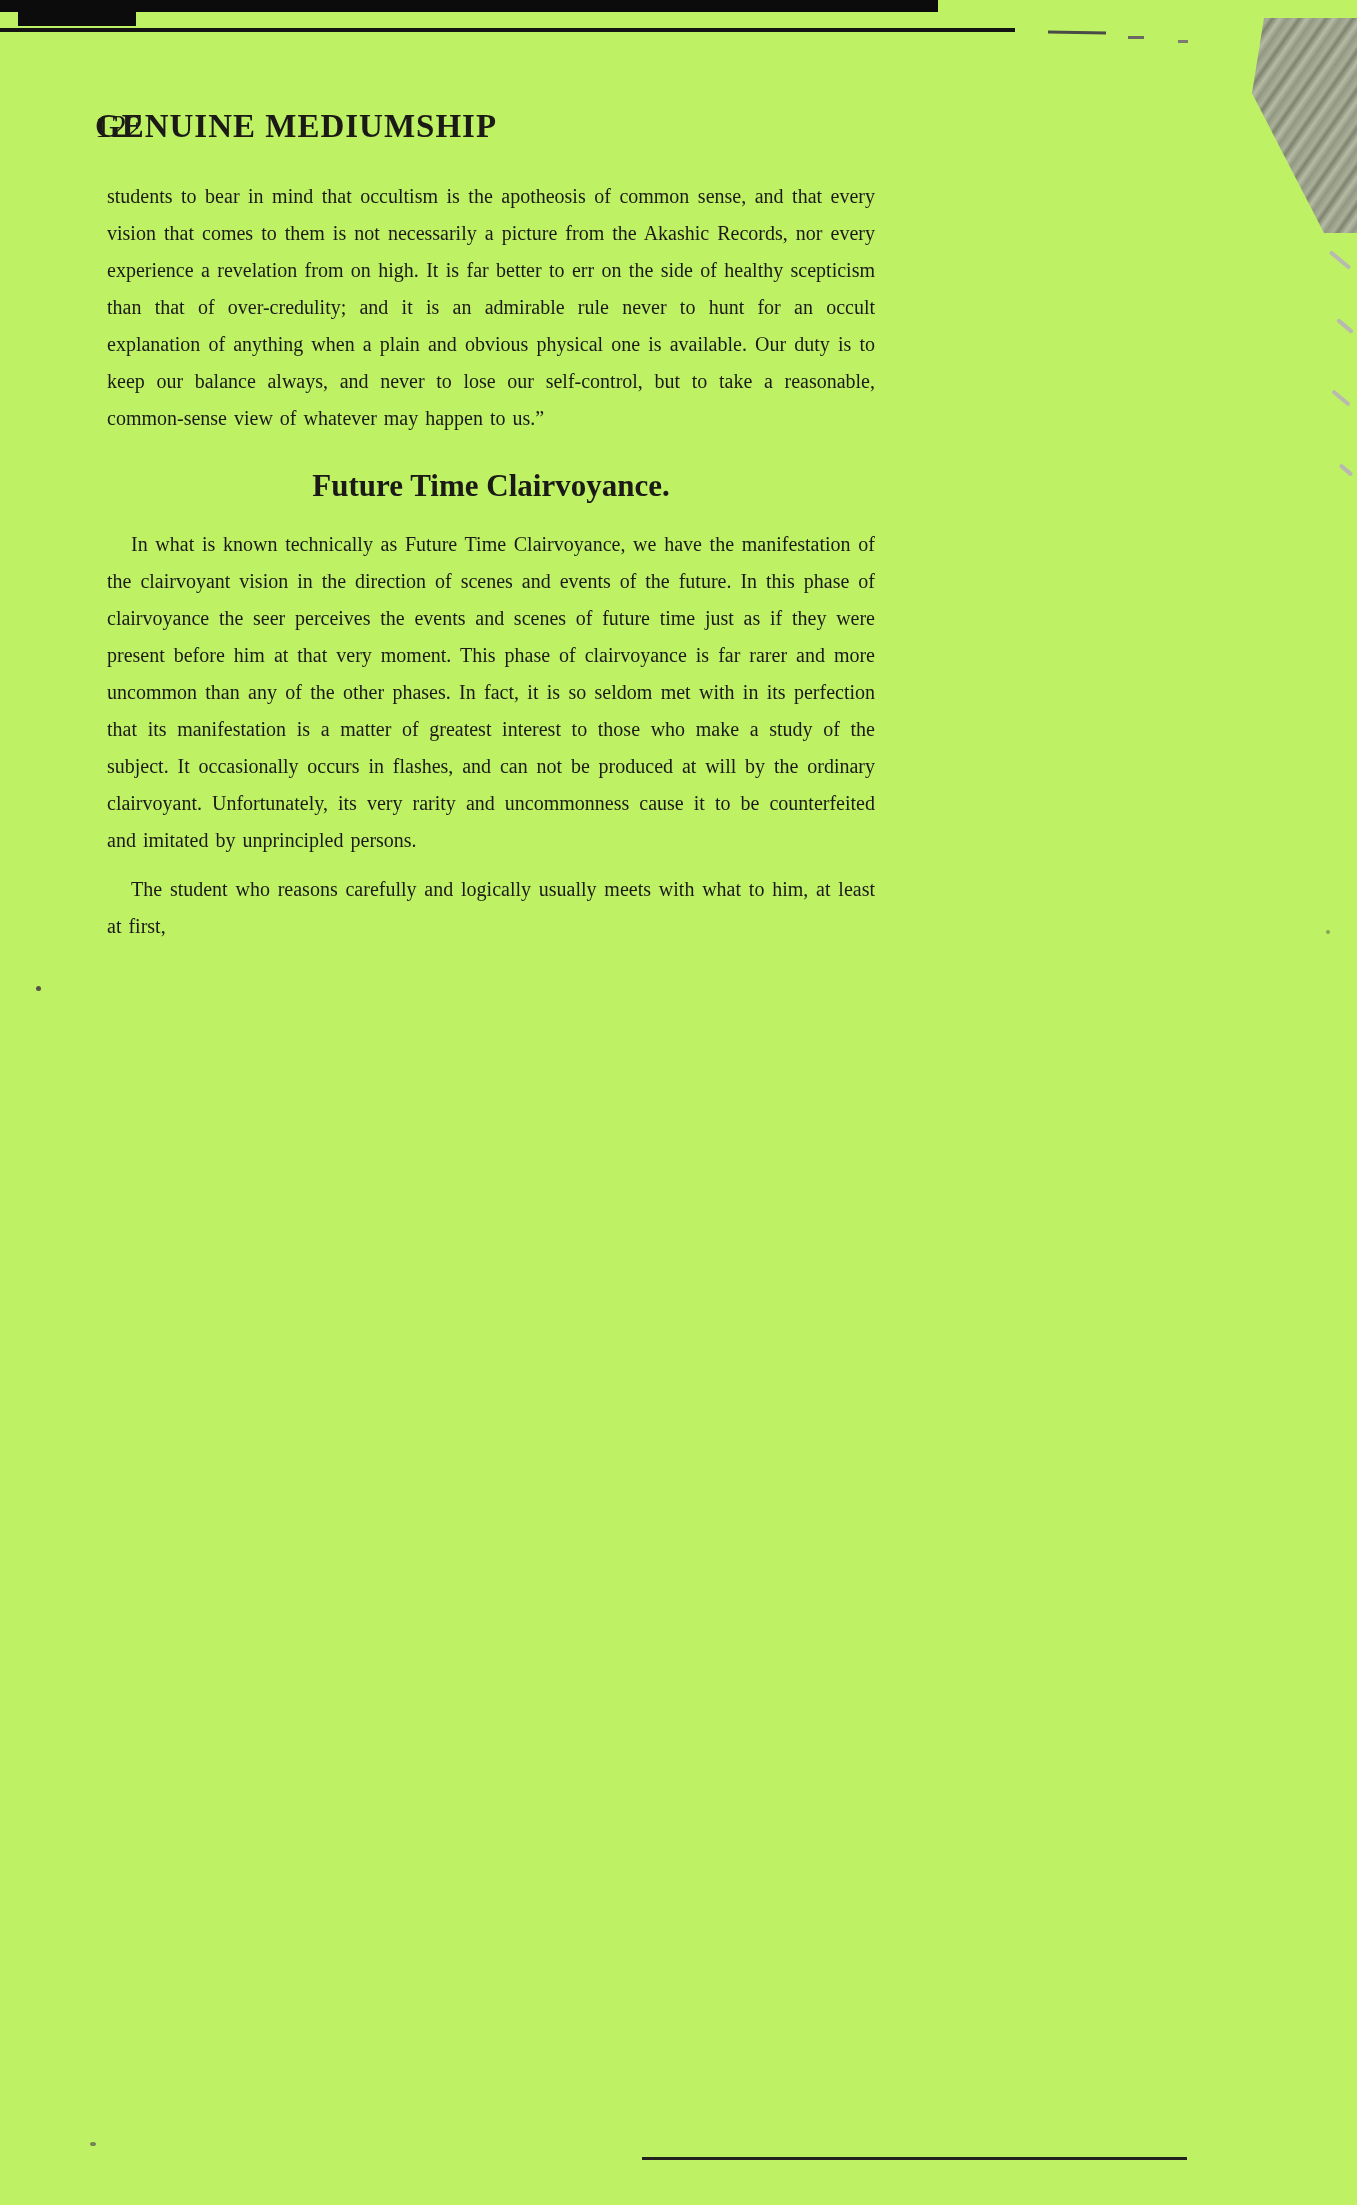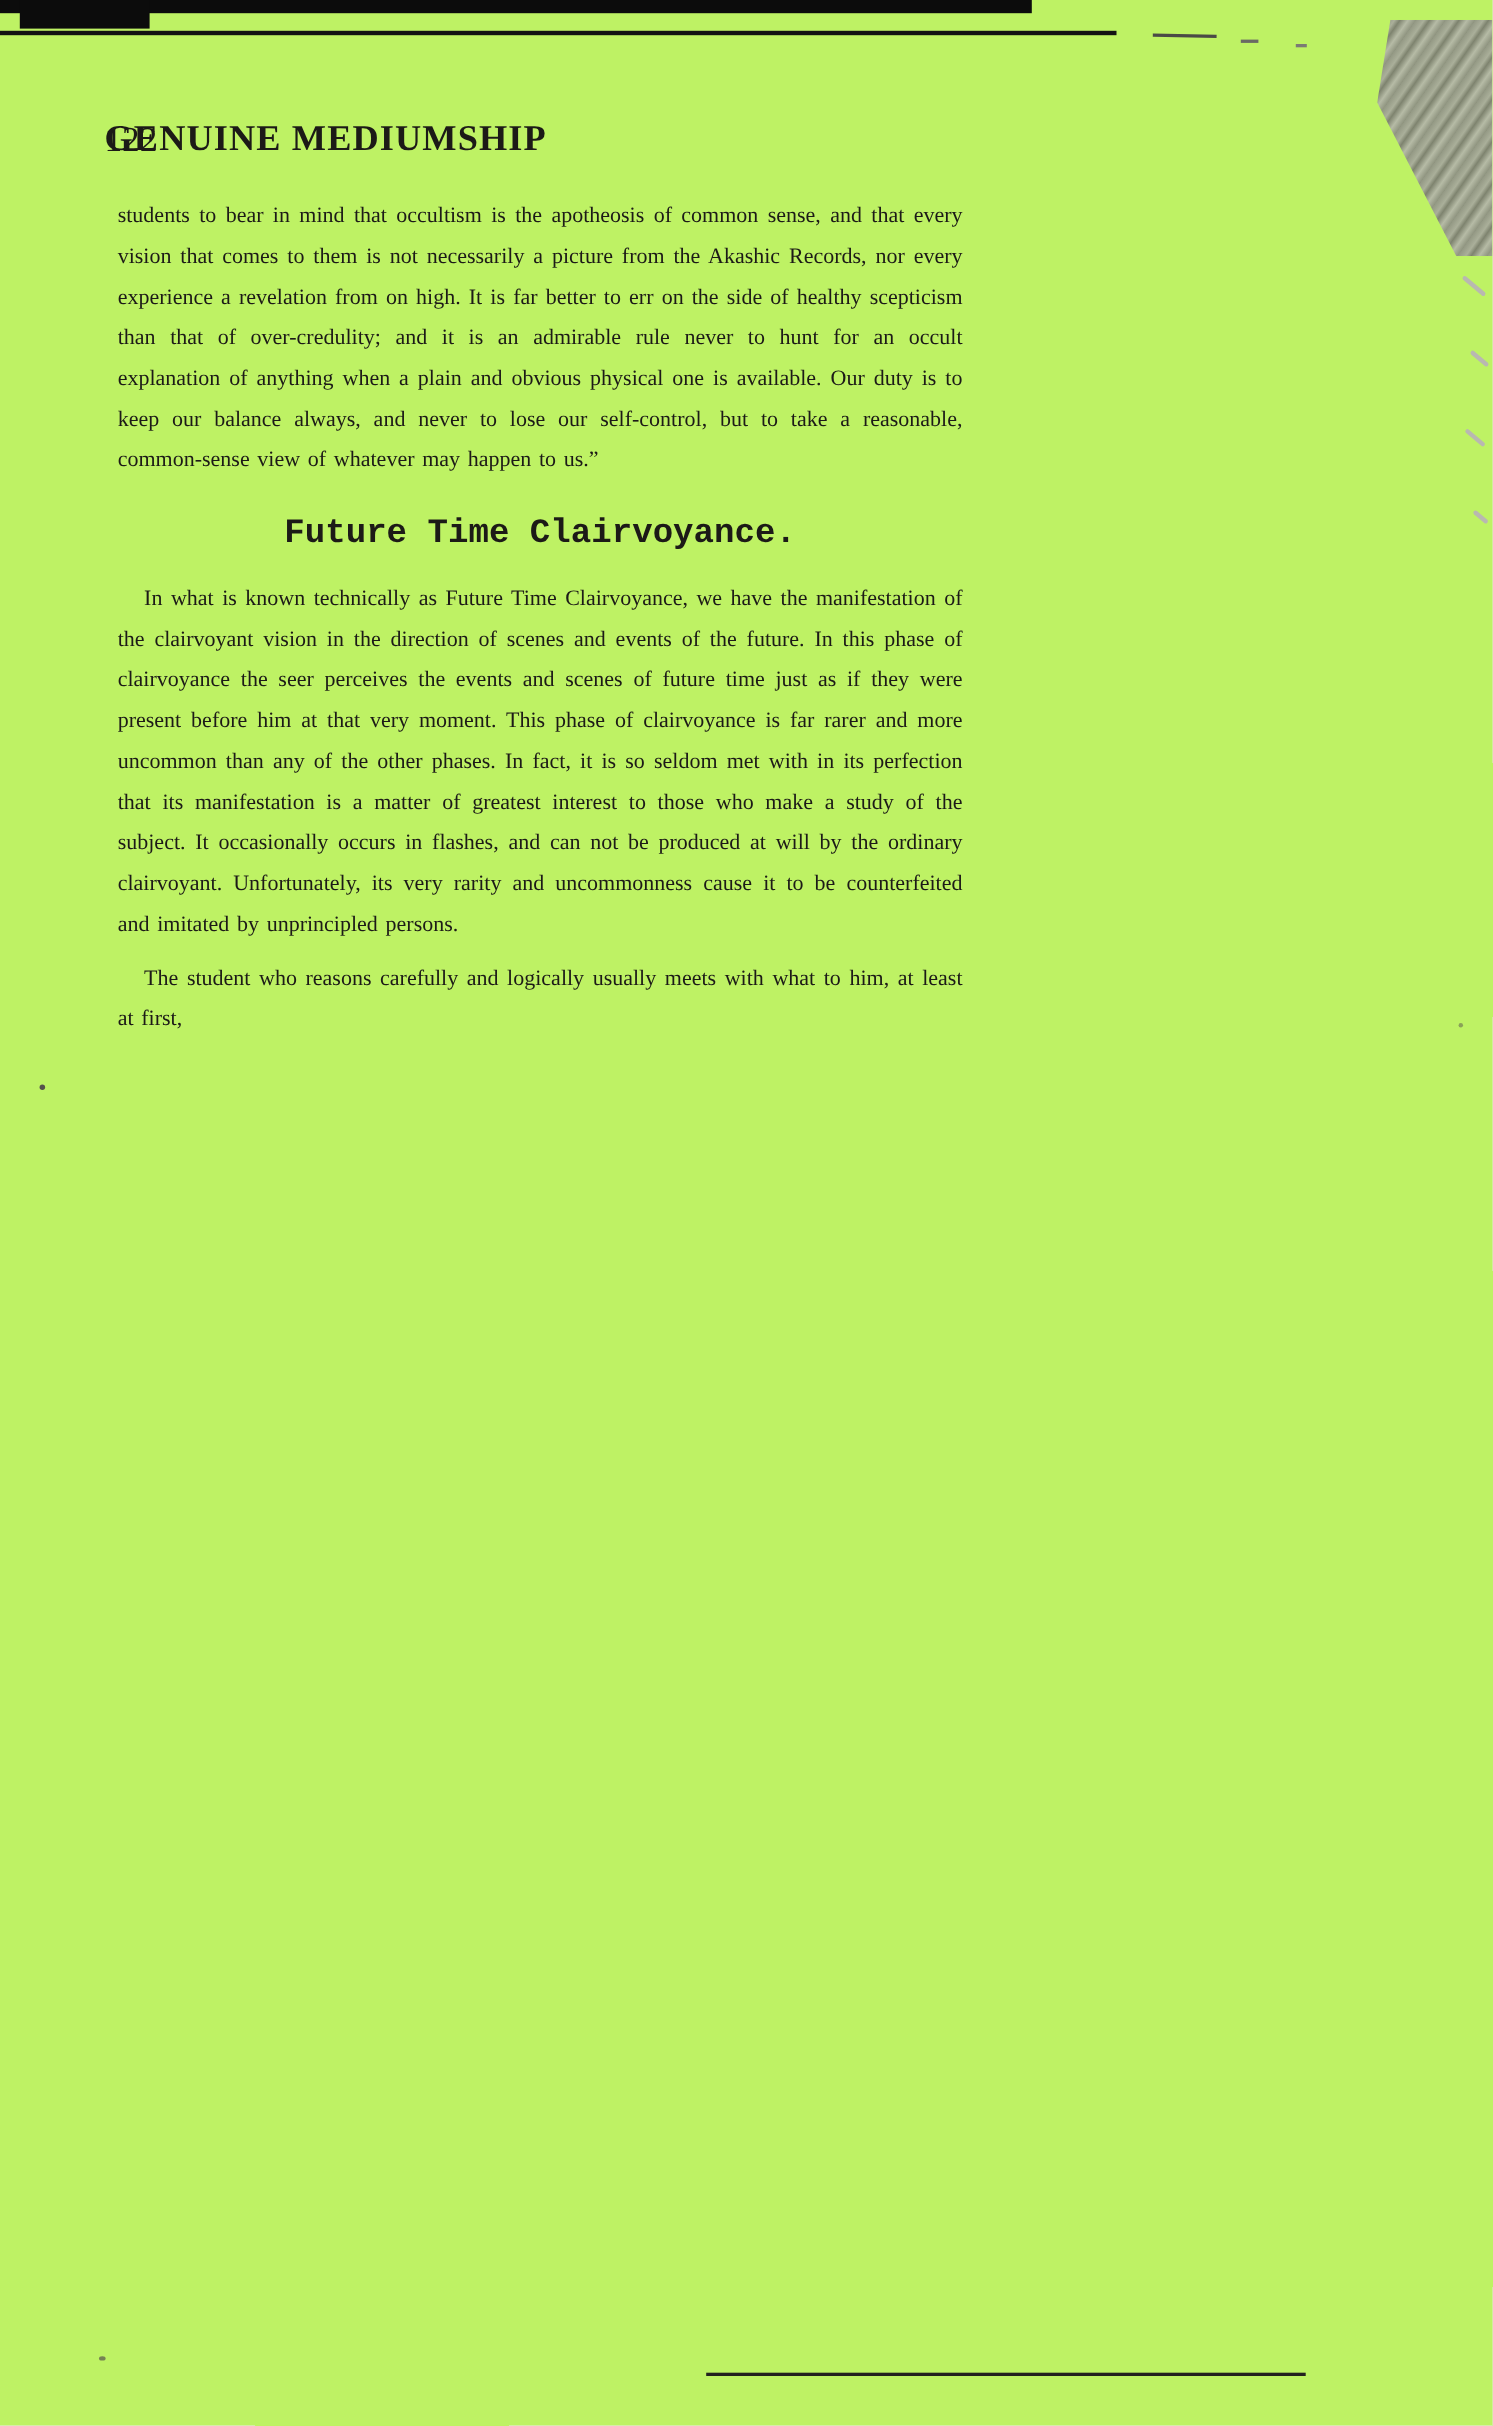--- a/index.html
+++ b/index.html
@@ -132,21 +132,20 @@
   }
   .body-text p.indented {
     text-indent: 1.2em;
   }
   .section-heading {
     margin: 30px 0 22px 0;
     font-size: 31px;
     line-height: 37px;
     font-weight: 700;
     text-align: center;
-    font-family: Liberation Mono, monospace;
   }
 </style>
 </head>
 <body>
 
 <div class="scan-page">
 
   <div class="bar-top-main"></div>
   <div class="bar-top-left"></div>
   <div class="rule-top"></div>

